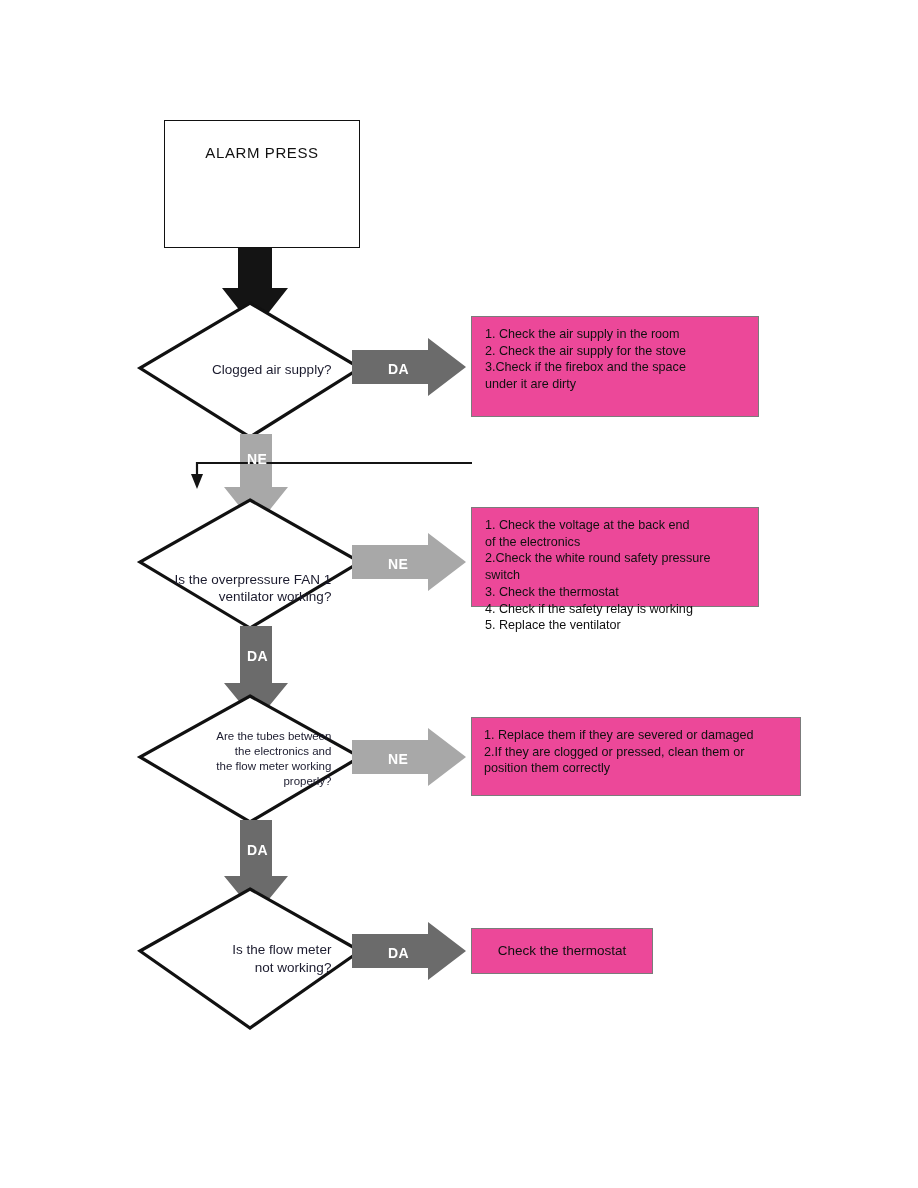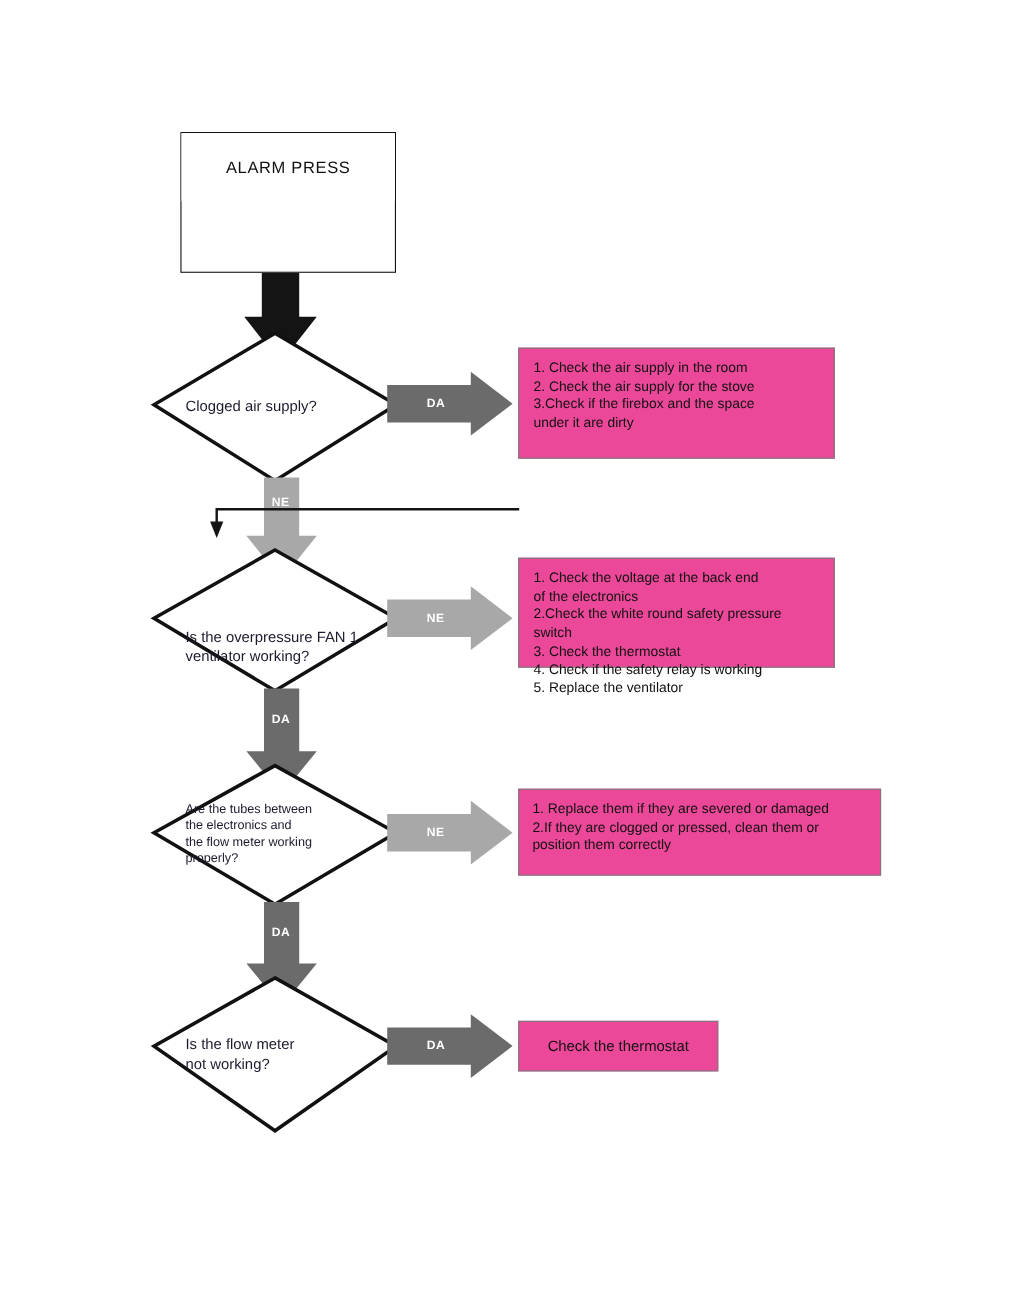--- a/index.html
+++ b/index.html
@@ -63,21 +63,21 @@
 
   
   .diamond {
     display: flex;
     align-items: center;
     justify-content: center;
   }
   .diamond-label {
     position: relative;
     z-index: 2;
-    text-align: left;
+    text-align: right;
     font-size: 13.5px;
     line-height: 1.28;
     color: #1b1b2e;
     width: 74%;
     white-space: pre-line;
   }
   .diamond-label.small {
     font-size: 11.5px;
     line-height: 1.32;
   }
@@ -99,21 +99,21 @@
     justify-content: center;
     font-size: 13.5px;
     padding: 0;
     white-space: normal;
   }
 
   
   .arrow-label {
     position: absolute;
     color: #ffffff;
-    font-size: 11px;
+    font-size: 14px;
     font-weight: bold;
     letter-spacing: 0.4px;
     z-index: 3;
     pointer-events: none;
   }
 </style>
 </head>
 <body>
 
 <svg id="flow-canvas" viewBox="0 0 918 1188" xmlns="http://www.w3.org/2000/svg">

